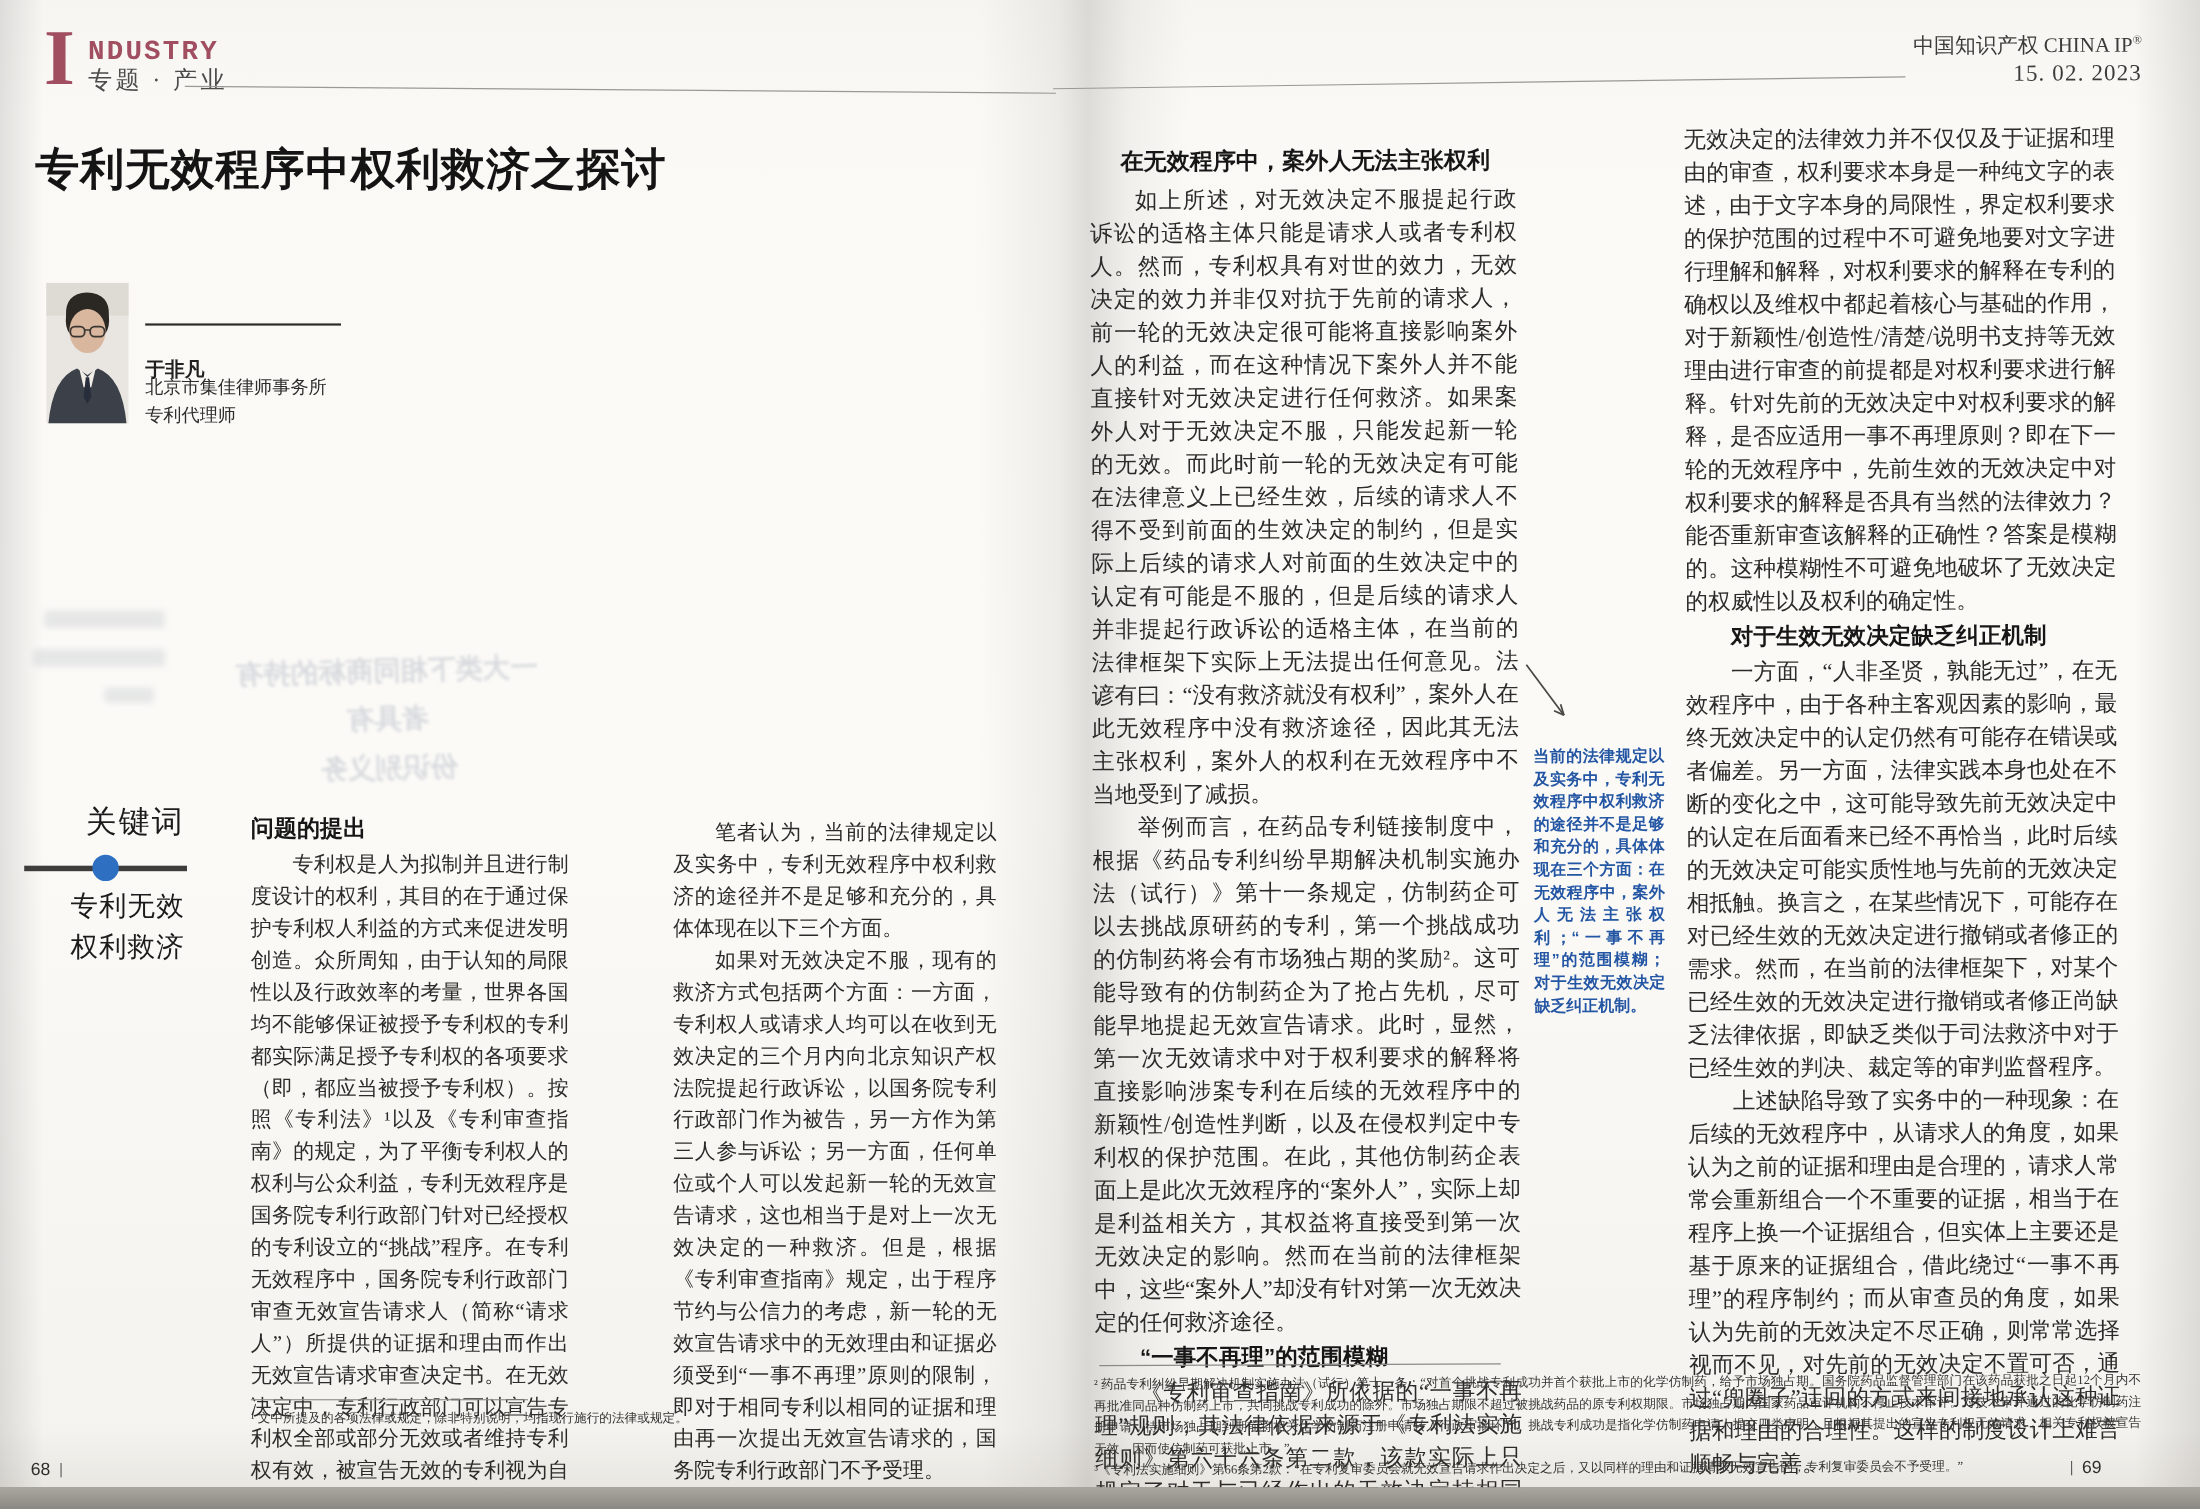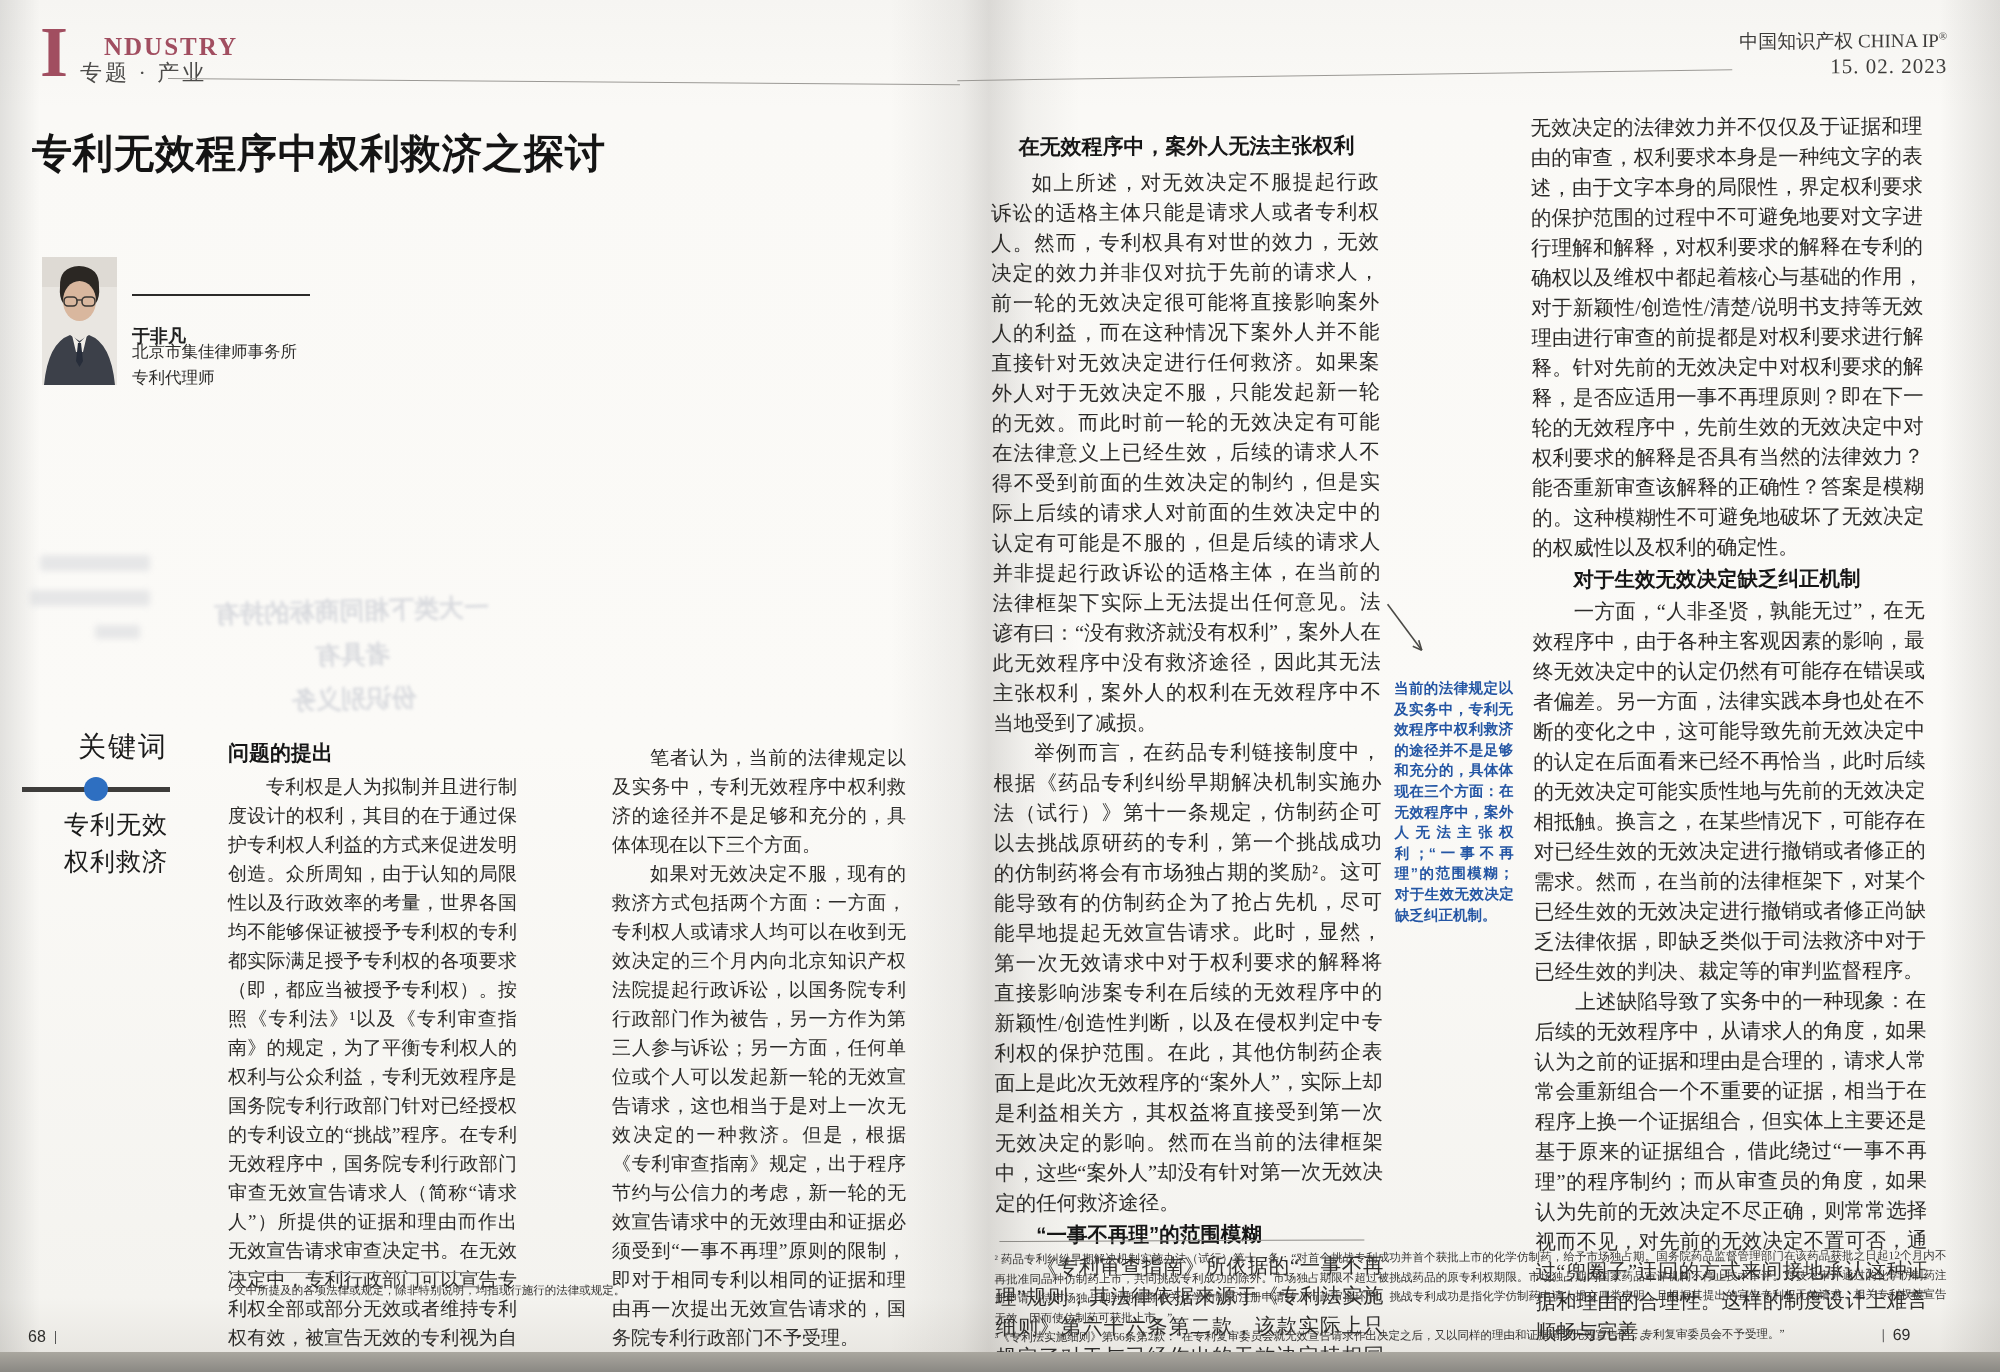--- a/index.html
+++ b/index.html
@@ -8,21 +8,21 @@
   .abs{position:absolute;}
   .paper{left:0;top:0;width:2000px;height:1352px;
          background:linear-gradient(180deg,#f6f5f2 0%,#faf9f6 8%,#fbfaf7 55%,#f4f3ef 96%,#e9e7e2 100%);}
   .fold{left:890px;top:0;width:190px;height:1352px;
         background:linear-gradient(90deg,rgba(0,0,0,0) 0%,rgba(60,55,50,0.07) 38%,rgba(60,55,50,0.15) 52%,rgba(60,55,50,0.05) 72%,rgba(0,0,0,0) 100%);}
   .leftedge{left:0;top:0;width:40px;height:1352px;background:linear-gradient(90deg,rgba(0,0,0,0.10),rgba(0,0,0,0));}
   .rightedge{left:1940px;top:0;width:60px;height:1352px;background:linear-gradient(90deg,rgba(0,0,0,0),rgba(70,65,60,0.14));}
   .scanbed{left:0;top:1352px;width:2000px;height:20px;background:linear-gradient(180deg,#aaa79f,#8a8883);}
 
   .ind-i{font-family:"Liberation Serif",serif;font-size:72px;font-weight:700;color:#a14e60;line-height:1;}
-  .ind-rest{font-family:Liberation Serif, serif;font-size:25px;font-weight:600;color:#a14e60;letter-spacing:2px;margin-left:24px;}
+  .ind-rest{font-family:Liberation Mono, monospace;font-size:25px;font-weight:600;color:#a14e60;letter-spacing:2px;}
   .ind-cn{font-size:22px;color:#4c4b49;letter-spacing:3px;}
   .hrule{height:0;border-top:1.6px solid #9b9995;}
   .maghead{font-size:19px;color:#3c3b39;text-align:right;}
   .magdate{font-size:21px;color:#3c3b39;text-align:right;letter-spacing:1px;}
   sup.reg{font-size:11px;vertical-align:super;}
 
   .title{font-family:"Liberation Sans","DejaVu Sans",sans-serif;font-weight:900;font-size:40px;color:#141414;letter-spacing:1px;}
   .authrule{height:2px;background:#2c2b29;}
   .authname{font-family:"Liberation Sans",sans-serif;font-weight:700;font-size:18px;color:#1f1f1f;}
   .authline{font-size:16.5px;color:#2e2d2b;line-height:27px;}

